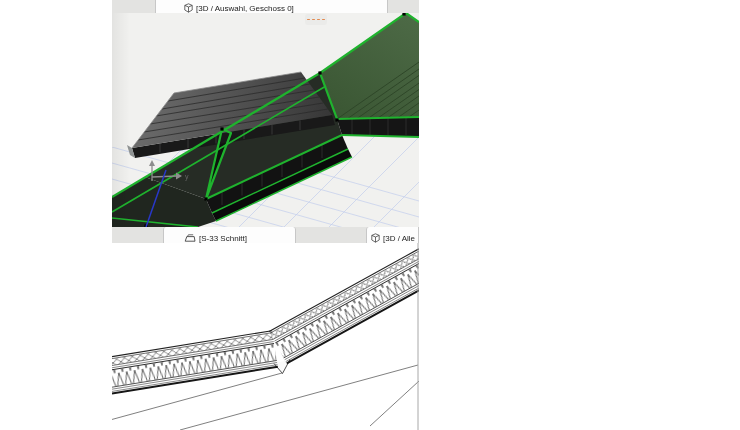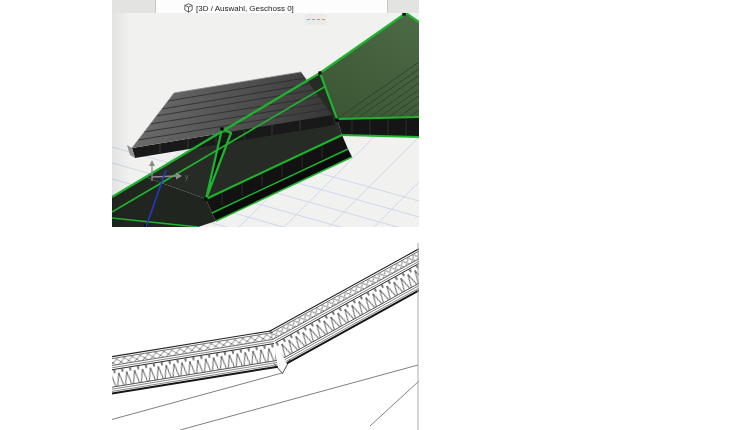--- a/index.html
+++ b/index.html
@@ -189,20 +189,39 @@
     </svg>
 
     <div class="palette">
         <span class="dash"></span>
         <span class="dash"></span>
         <span class="dash"></span>
         <span class="dash"></span>
       </div>
   </div>
 
+  <div class="tabbar bottom">
+    <div class="tab tab-section">
+      <span class="ticon">
+        <svg width="12" height="10" viewBox="0 0 12 10">
+          <path d="M1.2,8.2 L2.8,3.6 L10.2,3.6 L11,8.2 Z" fill="none" stroke="#444" stroke-width="0.9"></path>
+          <path d="M3.4,3.6 L4.4,1.8 L9.2,1.8" fill="none" stroke="#444" stroke-width="0.8"></path>
+        </svg>
+      </span>
+      <span>[S-33 Schnitt]</span>
+    </div>
+    <div class="tab tab-3d-alle">
+      <span class="ticon">
+        <svg width="9" height="10" viewBox="0 0 9 10">
+          <path d="M4.5,0.8 L8.2,2.4 L8.2,7 L4.5,9.2 L0.8,7 L0.8,2.4 Z M0.8,2.4 L4.5,4 L8.2,2.4 M4.5,4 L4.5,9.2" fill="none" stroke="#444" stroke-width="0.8"></path>
+        </svg>
+      </span>
+      <span>[3D / Alle</span>
+    </div>
+  </div>
 
   <div class="vpsec">
     <svg width="307" height="187" viewBox="0 0 307 187">
       <defs>
         <pattern id="pZZ" width="8" height="17" patternUnits="userSpaceOnUse">
           <path d="M0,17 L4,0 L8,17" stroke="#222" stroke-width="0.7" fill="none"></path>
         </pattern>
         <pattern id="pDia" width="8" height="6.5" patternUnits="userSpaceOnUse">
           <path d="M0,0 L8,6.5 M0,6.5 L8,0" stroke="#222" stroke-width="0.55" fill="none"></path>
         </pattern>

